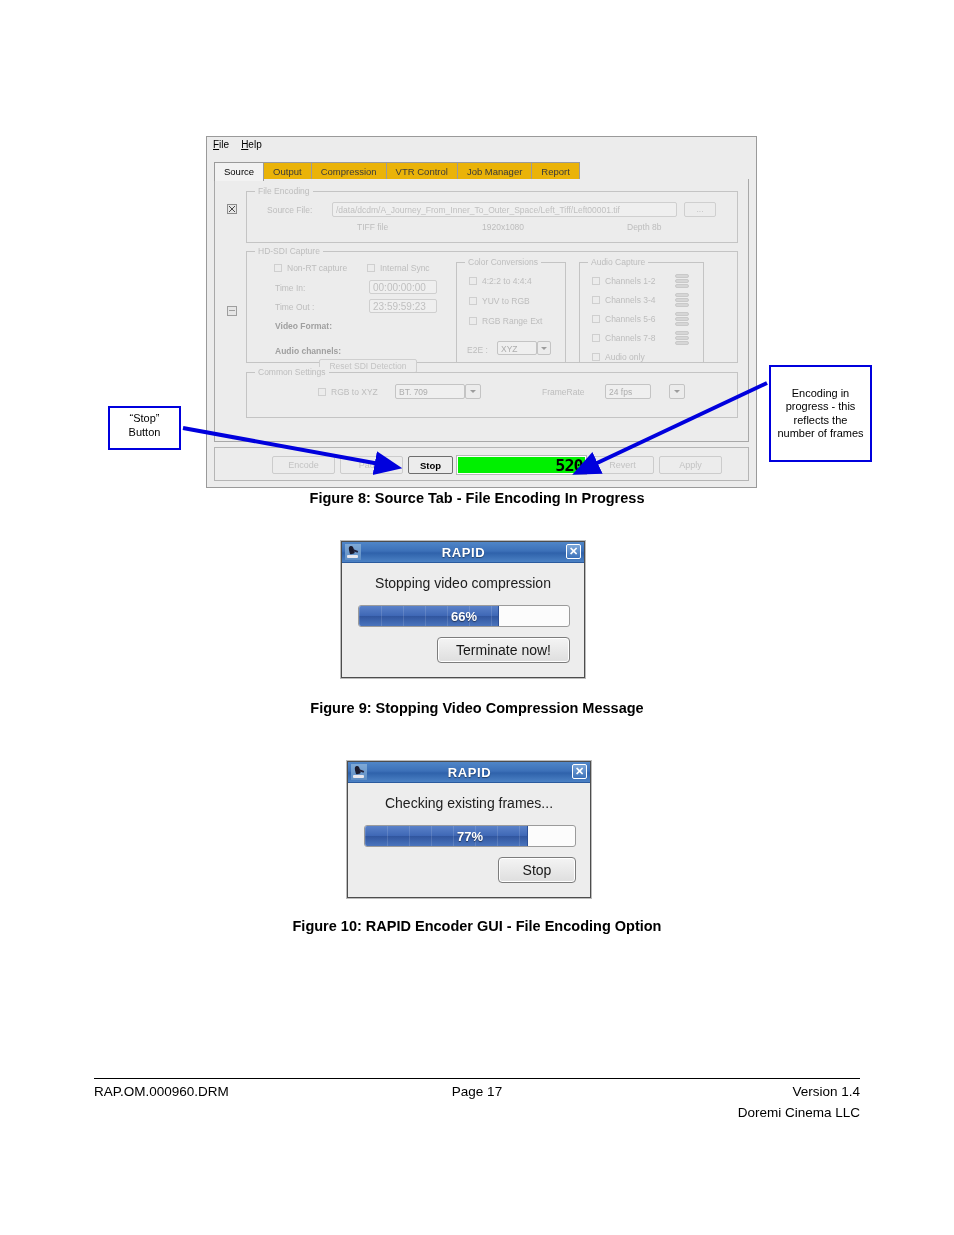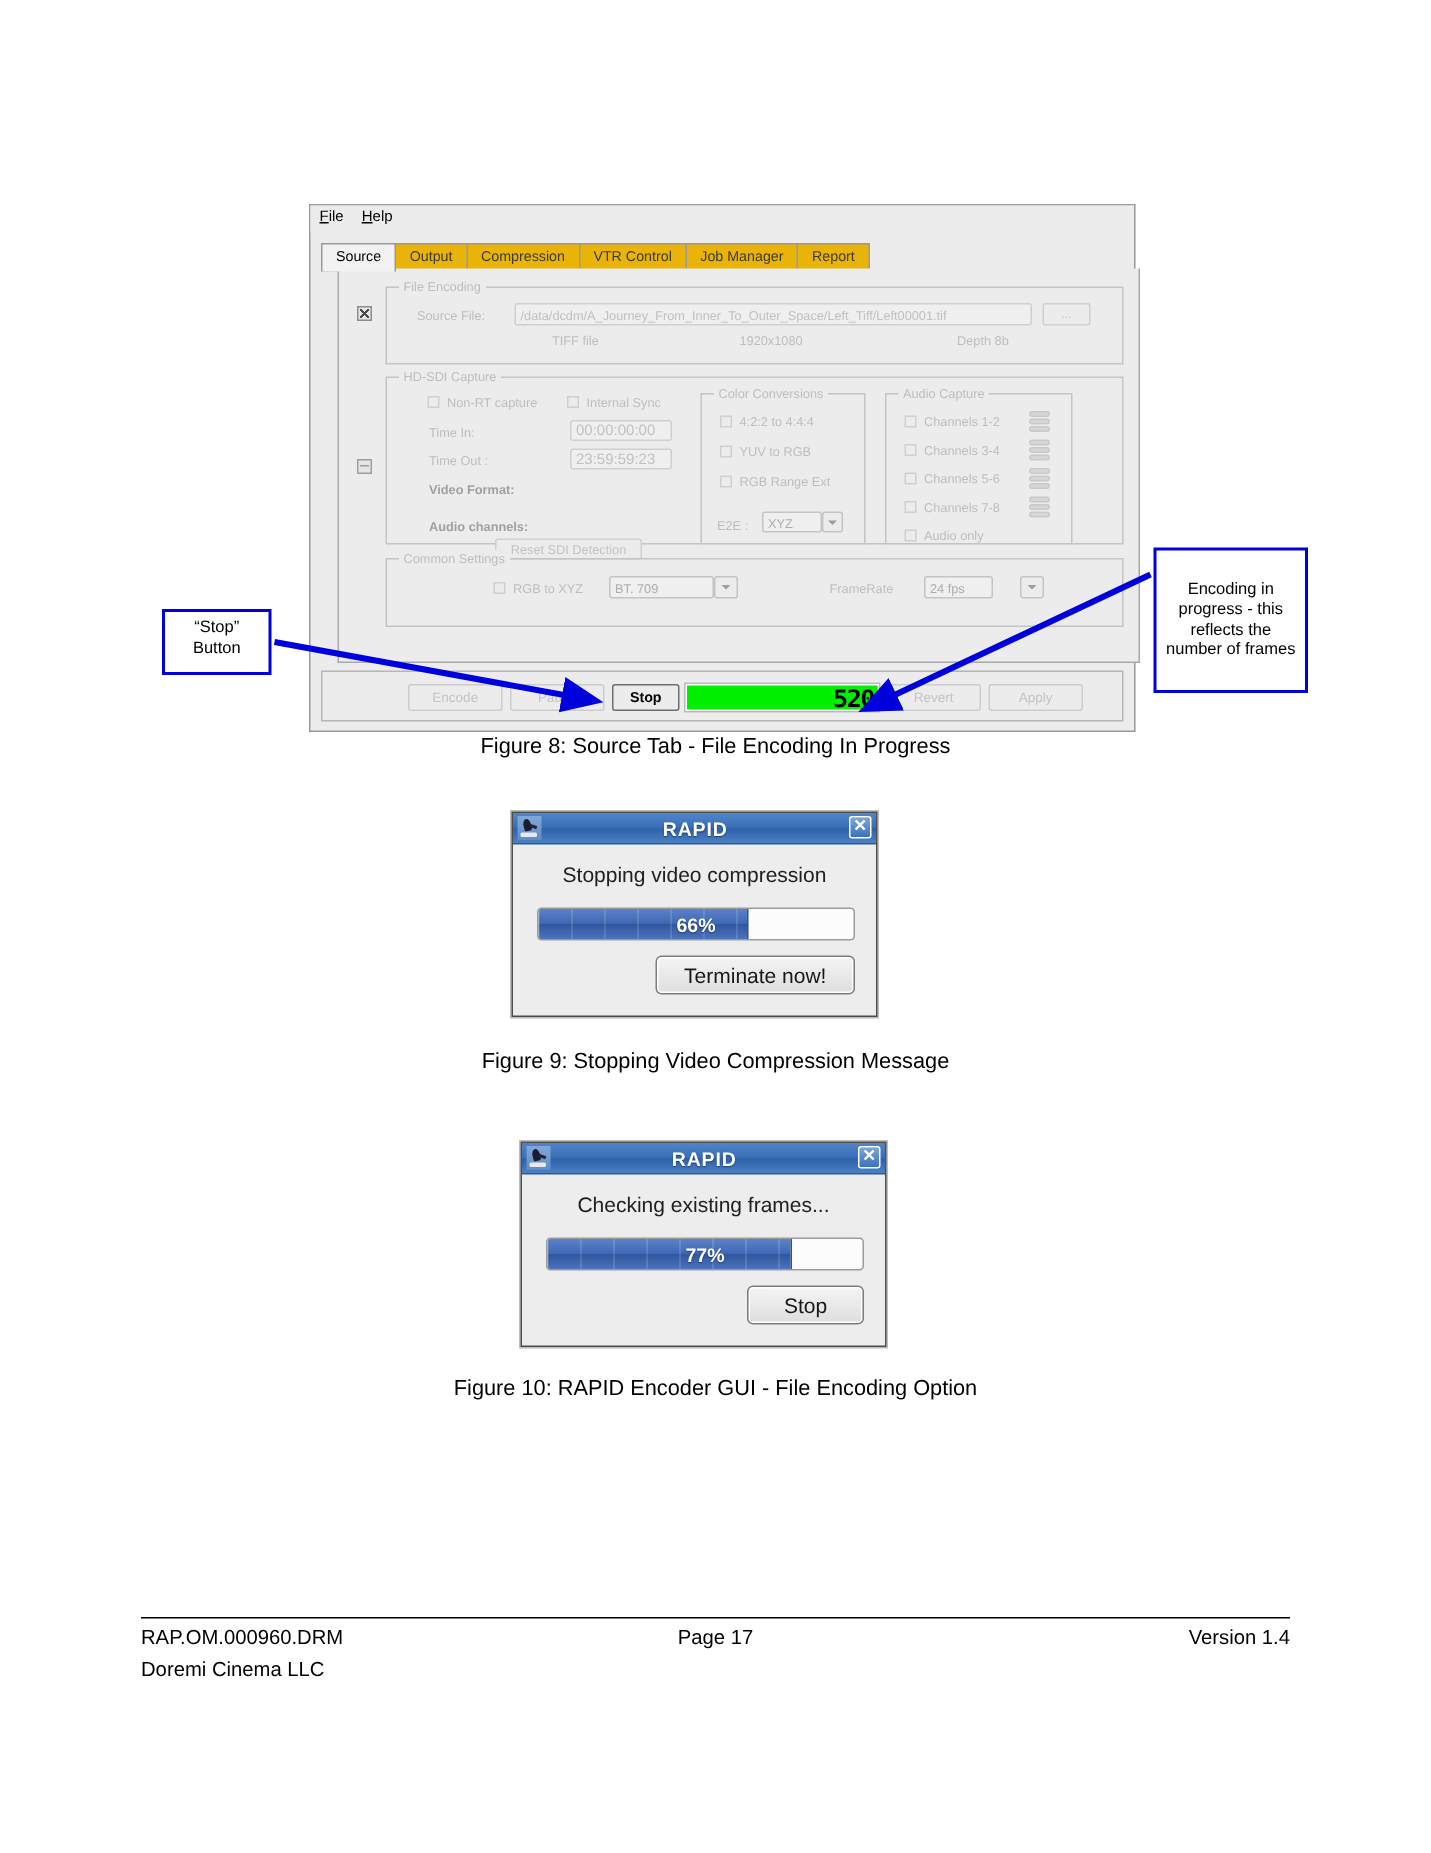--- a/index.html
+++ b/index.html
@@ -59,21 +59,21 @@
     background: #f2f2f2;
     color: #000;
     font-weight: normal;
     z-index: 3;
     margin-bottom: -1px;
     padding-bottom: 4px;
   }
 
   .tabpage {
     position: absolute;
-    left: 18px; top: 42px;
+    left: 7px; top: 42px;
     width: 535px; height: 263px;
     border: 1px solid #a8a8a8;
     border-top: none;
     background: #ececec;
     box-sizing: border-box;
   }
 
   
   .groupbox {
     position: absolute;
@@ -275,21 +275,21 @@
     pointer-events: none;
     z-index: 15;
   }
 
   
   .caption {
     position: absolute;
     width: 954px;
     text-align: center;
     font-size: 14.5px;
-    font-weight: normal;
+    font-weight: bold;
     color: #000;
   }
   #caption-8  { top: 490px; }
   #caption-9  { top: 700px; }
   #caption-10 { top: 918px; }
 
   
   .rapid-dialog {
     position: absolute;
     background: #ededed;
@@ -427,21 +427,21 @@
     position: relative;
     margin-top: 5px;
     height: 18px;
     font-family: "Liberation Sans", sans-serif;
     font-size: 13.5px;
     font-stretch: condensed;
   }
   #footer .fleft  { position: absolute; left: 0; top: 0; }
   #footer .fright { position: absolute; right: 0; top: 0; }
   #footer .fcenter{ position: absolute; left: 0; right: 0; text-align: center; top: 0; }
-  #footer .fcenter2{ position: absolute; left: 0; right: 0; text-align: left; top: 21px; }
+  #footer .fcenter2{ position: absolute; left: 0; right: 0; text-align: right; top: 21px; }
 </style>
 </head>
 <body>
 
 <div id="app-window">
 
   <div class="menubar">
     <span><u>F</u>ile</span>
     <span><u>H</u>elp</span>
   </div>

